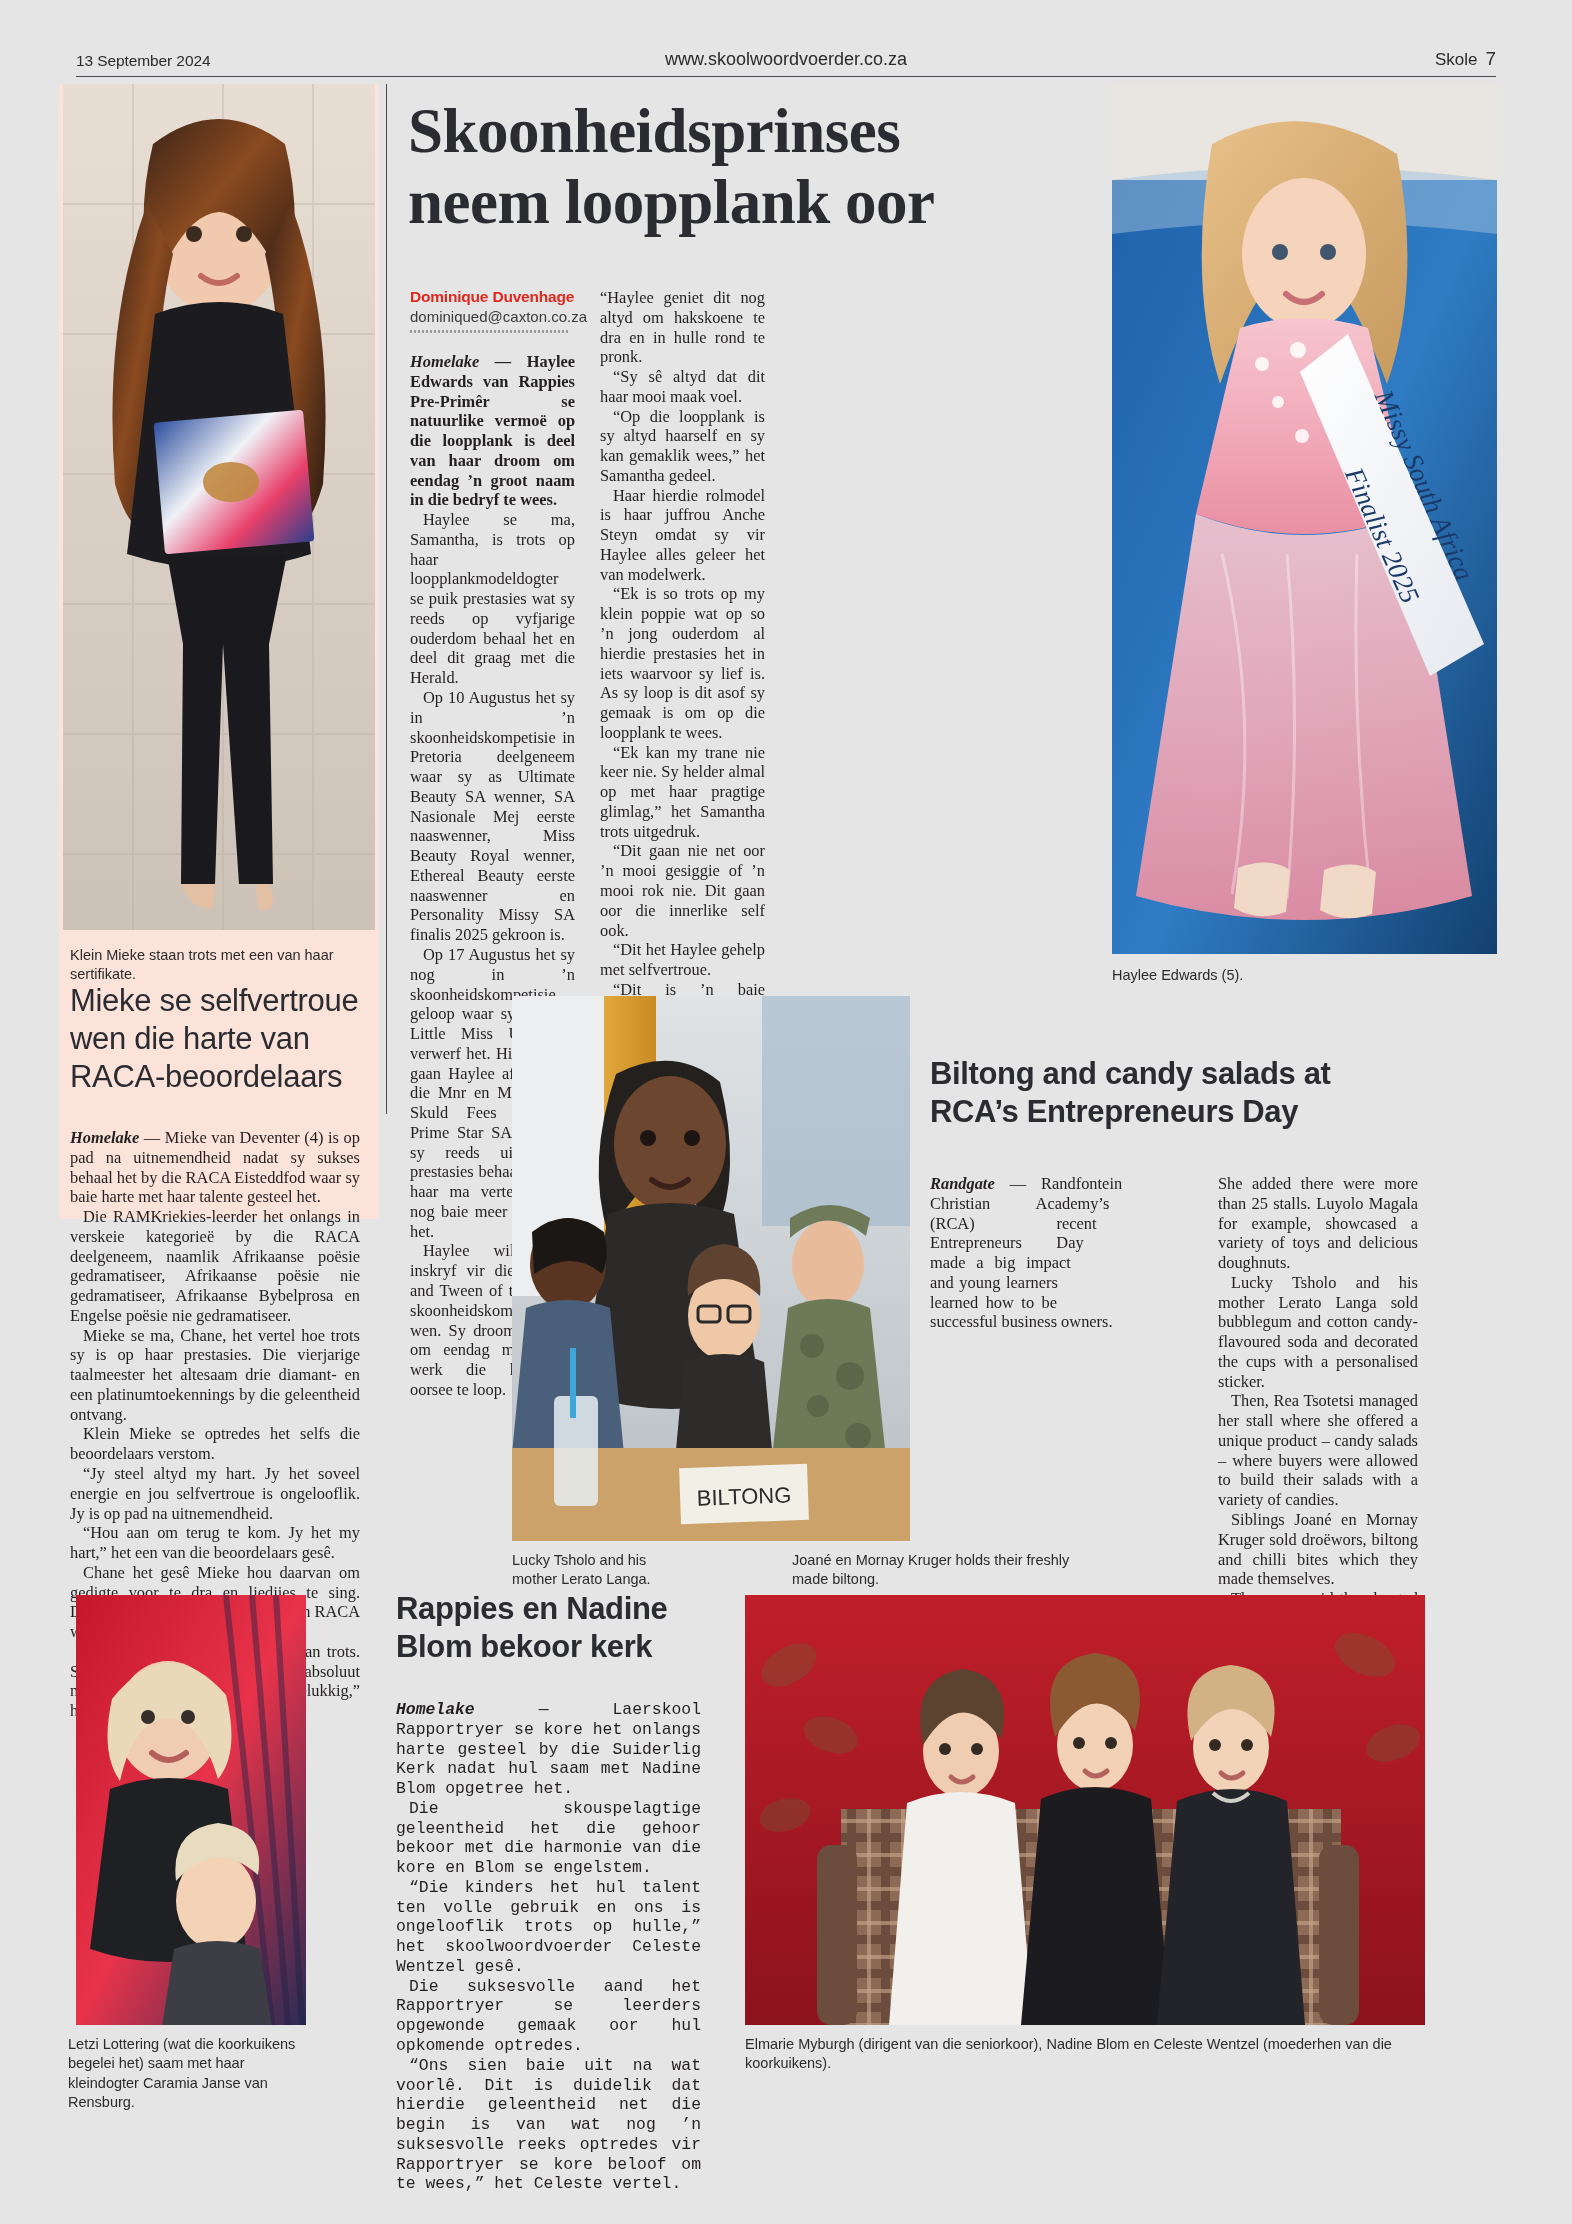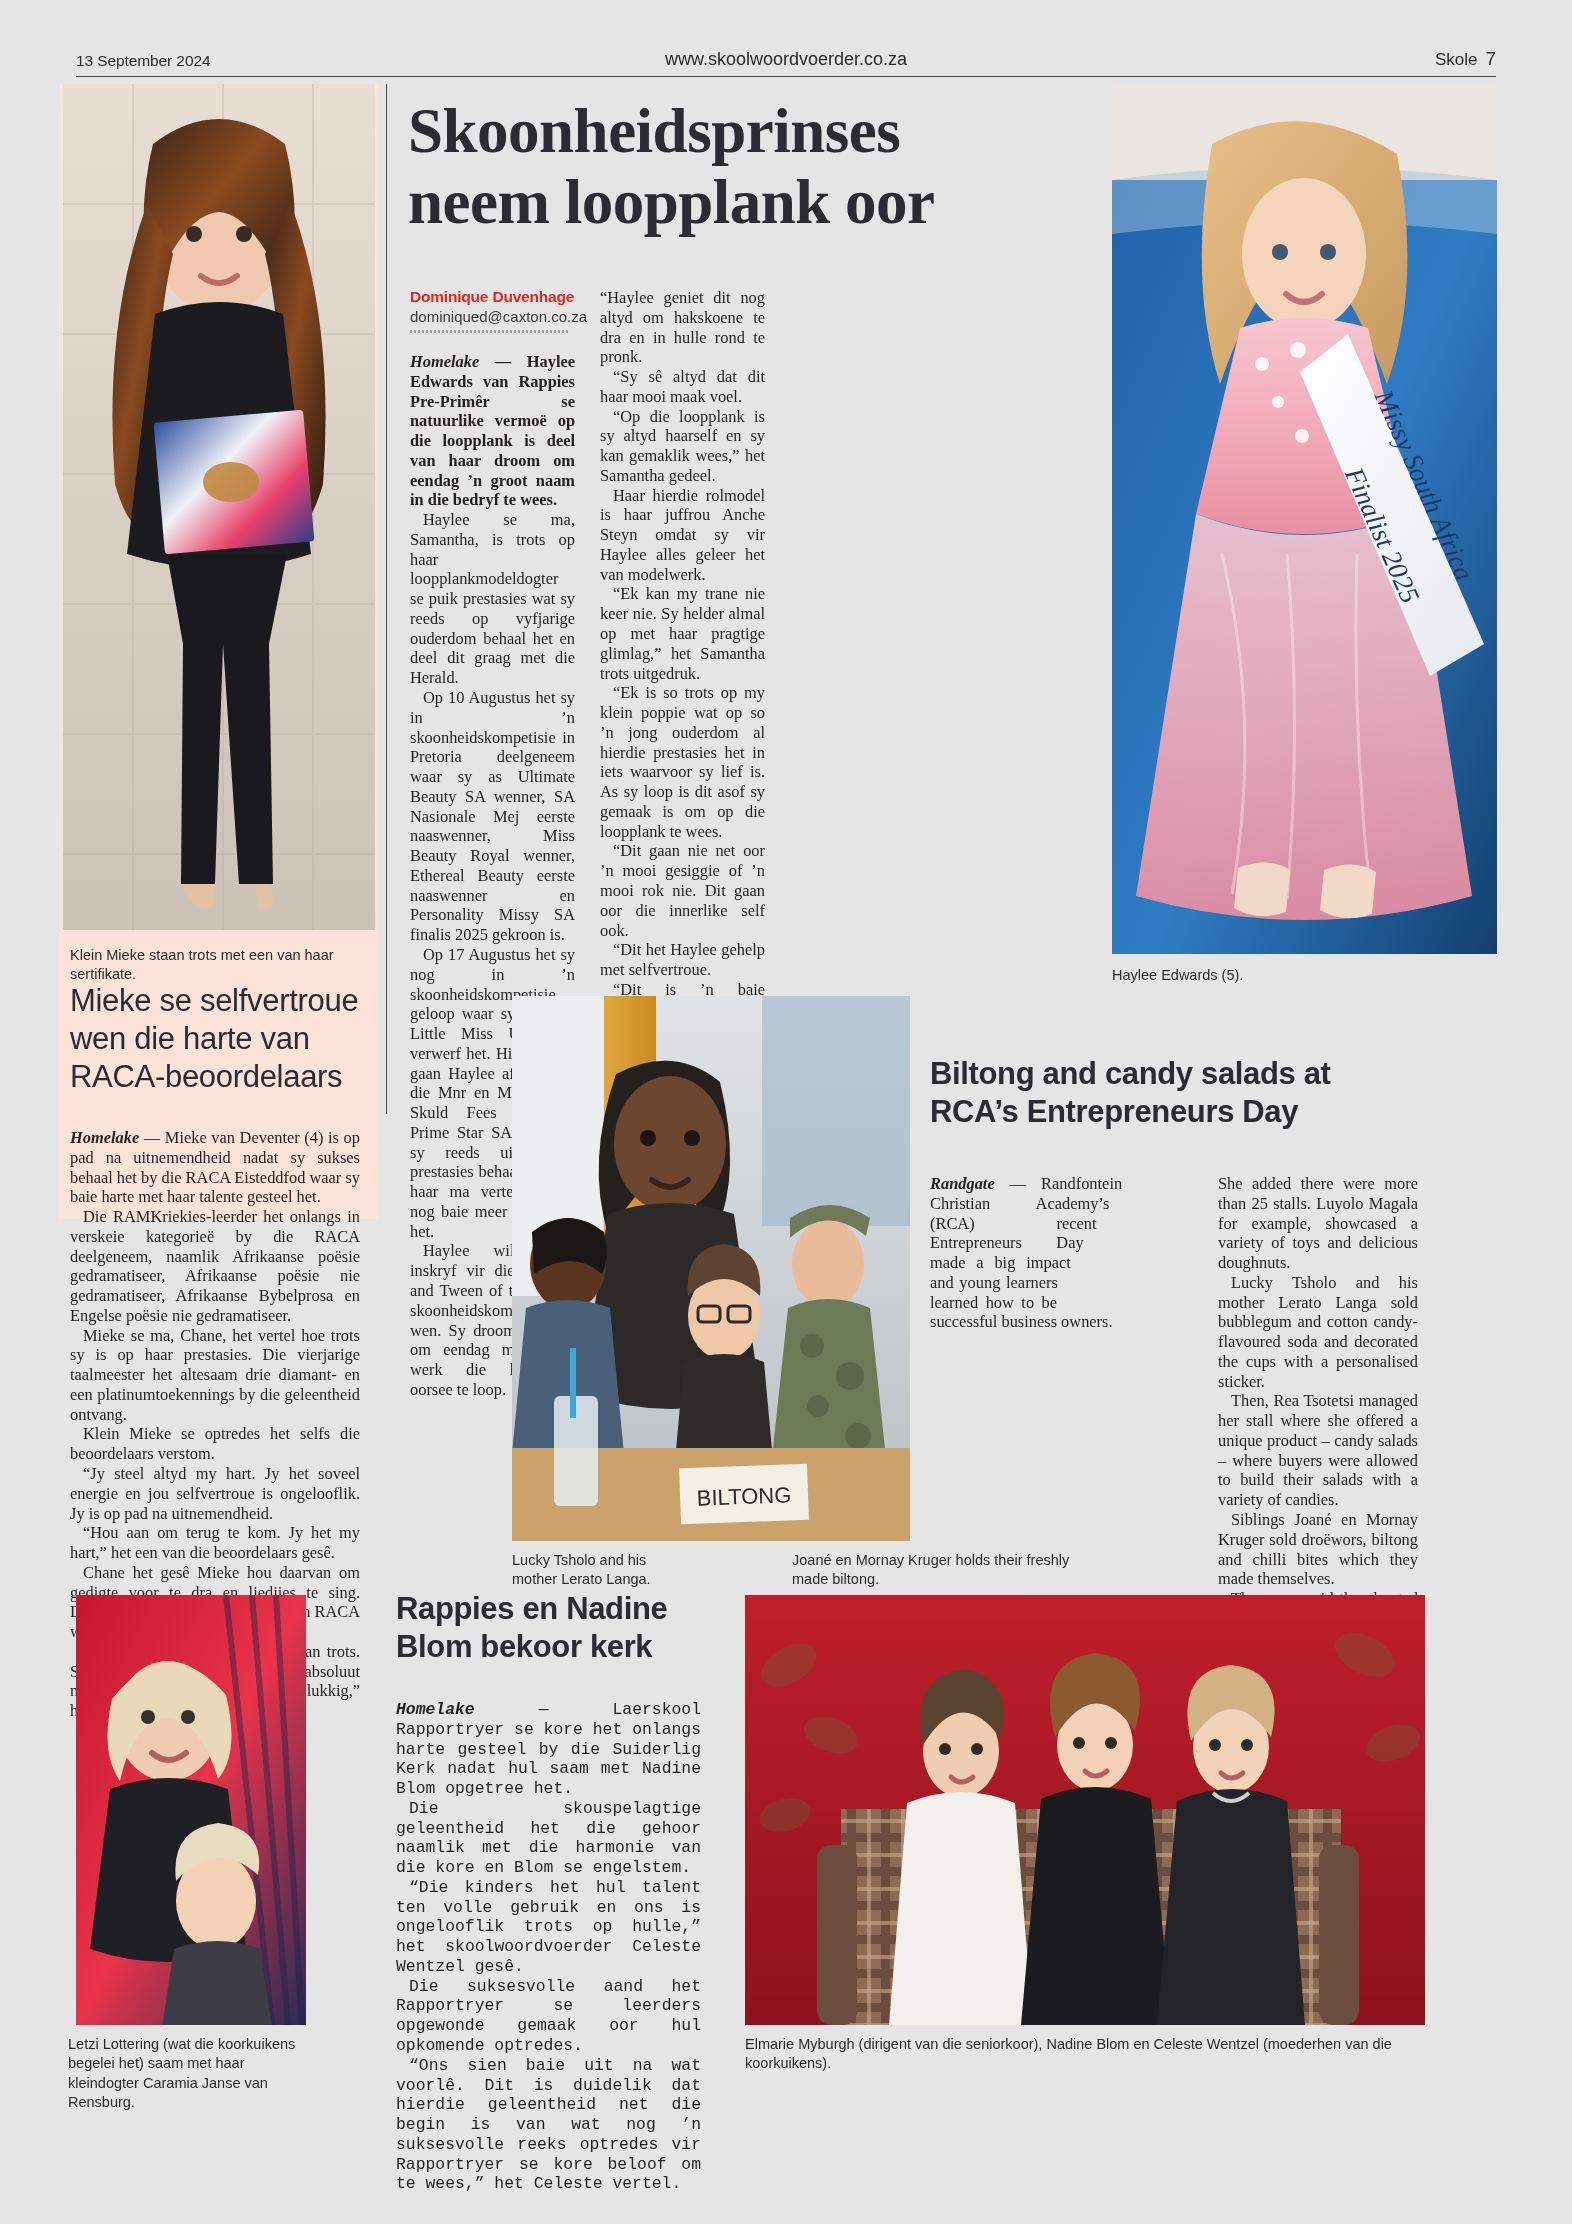--- a/index.html
+++ b/index.html
@@ -215,22 +215,22 @@
     <p>Op 10 Augustus het sy in ’n skoonheidskompetisie in Pretoria deelgeneem waar sy as Ultimate Beauty SA wenner, SA Nasionale Mej eerste naaswenner, Miss Beauty Royal wenner, Ethereal Beauty eerste naaswenner en Personality Missy SA finalis 2025 gekroon is.</p>
     <p>Op 17 Augustus het sy nog in ’n skoonheidskompetisie geloop waar sy die titel Little Miss Usambara verwerf het. Hierdie jaar gaan Haylee afsluit met die Mnr en Mej Jan se Skuld Fees en Mej Prime Star SA. Hoewel sy reeds uitstekende prestasies behaal het, het haar ma vertel dat sy nog baie meer doelwitte het.</p>
     <p>Haylee wil graag inskryf vir die Toddler and Tween of the World skoonheidskompetisie wen. Sy droom daarvan om eendag met harde werk die loopplank oorsee te loop.</p>
   </div>
 
   <div class="col main-c2">
     <p class="first">“Haylee geniet dit nog altyd om hakskoene te dra en in hulle rond te pronk.</p>
     <p>“Sy sê altyd dat dit haar mooi maak voel.</p>
     <p>“Op die loopplank is sy altyd haarself en sy kan gemaklik wees,” het Samantha gedeel.</p>
     <p>Haar hierdie rolmodel is haar juffrou Anche Steyn omdat sy vir Haylee alles geleer het van modelwerk.</p>
+    <p>“Ek is so trots op my klein poppie wat op so ’n jong ouderdom al hierdie prestasies het in iets waarvoor sy lief is. As sy loop is dit asof sy gemaak is om op die loopplank te wees.</p>
     <p>“Ek kan my trane nie keer nie. Sy helder almal op met haar pragtige glimlag,” het Samantha trots uitgedruk.</p>
-    <p>“Ek is so trots op my klein poppie wat op so ’n jong ouderdom al hierdie prestasies het in iets waarvoor sy lief is. As sy loop is dit asof sy gemaak is om op die loopplank te wees.</p>
     <p>“Dit gaan nie net oor ’n mooi gesiggie of ’n mooi rok nie. Dit gaan oor die innerlike self ook.</p>
     <p>“Dit het Haylee gehelp met selfvertroue.</p>
     <p>“Dit is ’n baie belangrike aspek vandag om selfvertroue te hê en nie skaam te wees voor mense nie,” het sy afgesluit.</p>
   </div>
 
   <div class="photo haylee-photo">
     <svg width="385" height="870" viewBox="0 0 385 870" preserveAspectRatio="none">
       <defs>
         <linearGradient id="bgblue" x1="0" y1="0" x2="1" y2="1">
           <stop offset="0%" stop-color="#1d5fa8"></stop>
@@ -382,21 +382,21 @@
 
   <div class="cap letzi-cap">Letzi Lottering (wat die koorkuikens begelei het) saam met haar kleindogter Caramia Janse van Rensburg.</div>
 
   <h2 class="rap-head">
     <span>Rappies en Nadine</span><br>
     <span>Blom bekoor kerk</span>
   </h2>
 
   <div class="rap-body">
     <p class="first"><span class="loc">Homelake</span><span> — Laerskool Rapportryer se kore het onlangs harte gesteel by die Suiderlig Kerk nadat hul saam met Nadine Blom opgetree het.</span></p>
-    <p>Die skouspelagtige geleentheid het die gehoor naamlik met die harmonie van die kore en Blom se engelstem.</p>
+    <p>Die skouspelagtige geleentheid het die gehoor bekoor met die harmonie van die kore en Blom se engelstem.</p>
     <p>“Die kinders het hul talent ten volle gebruik en ons is ongelooflik trots op hulle,” het skoolwoordvoerder Celeste Wentzel gesê.</p>
     <p>Die suksesvolle aand het Rapportryer se leerders opgewonde gemaak oor hul opkomende optredes.</p>
     <p>“Ons sien baie uit na wat voorlê. Dit is duidelik dat hierdie geleentheid net die begin is van wat nog ’n suksesvolle reeks optredes vir Rapportryer se kore beloof om te wees,” het Celeste vertel.</p>
   </div>
 
   <div class="photo kerk-photo">
     <svg width="680" height="430" viewBox="0 0 680 430" preserveAspectRatio="none">
       <defs>
         <linearGradient id="redcurt" x1="0" y1="0" x2="0" y2="1">
           <stop offset="0%" stop-color="#c01f2a"></stop>

